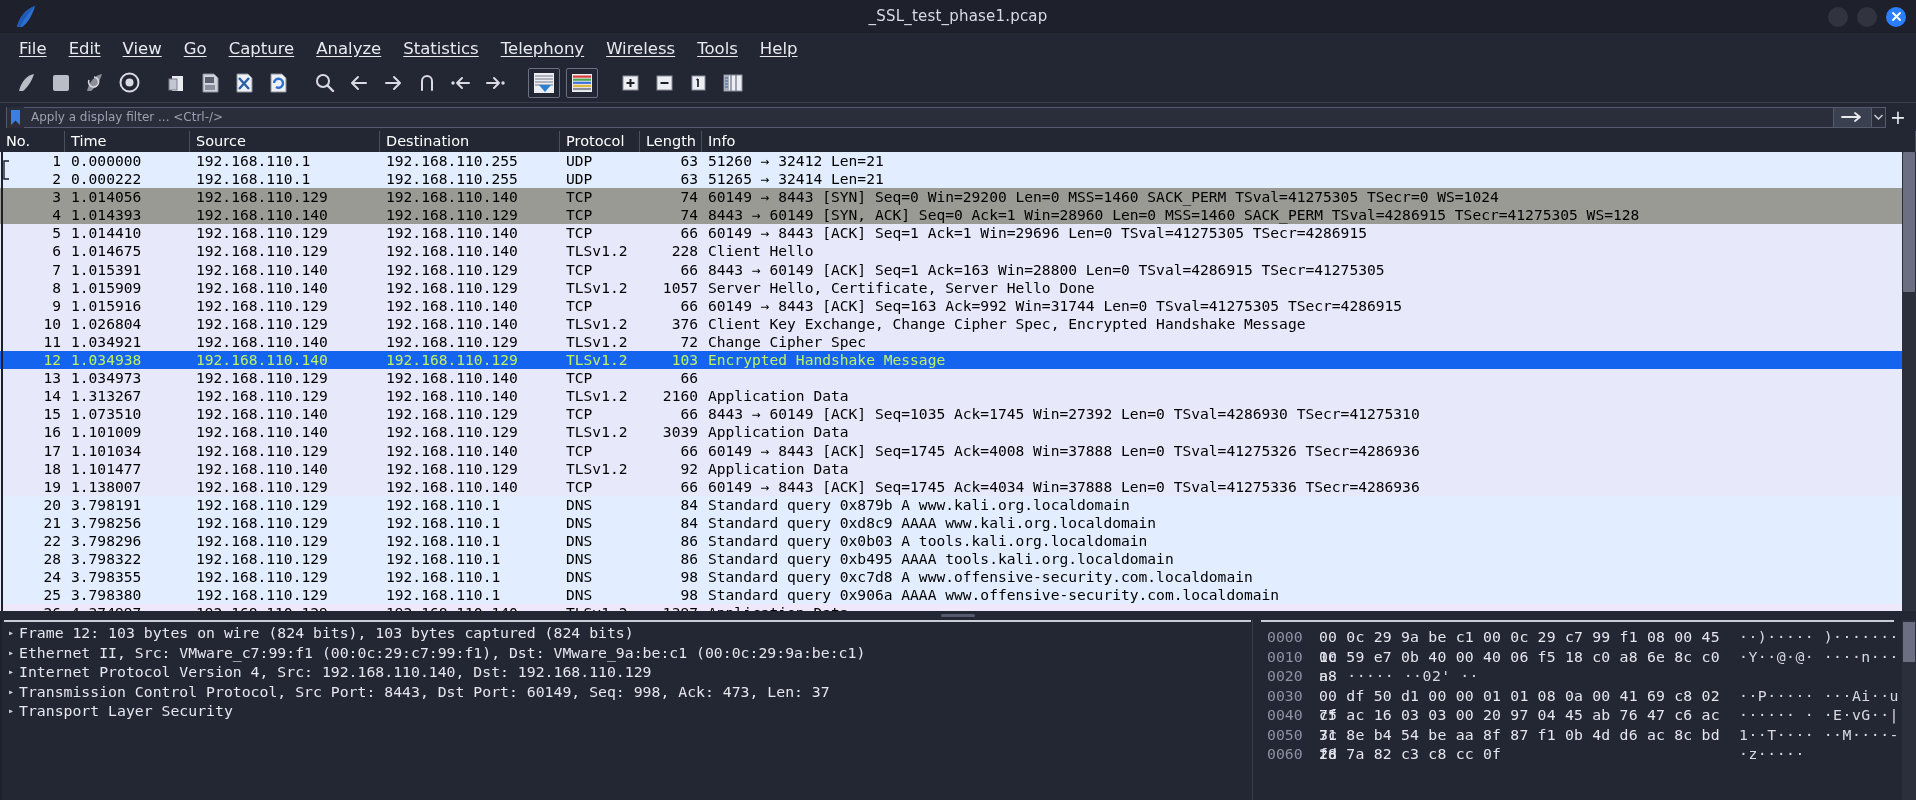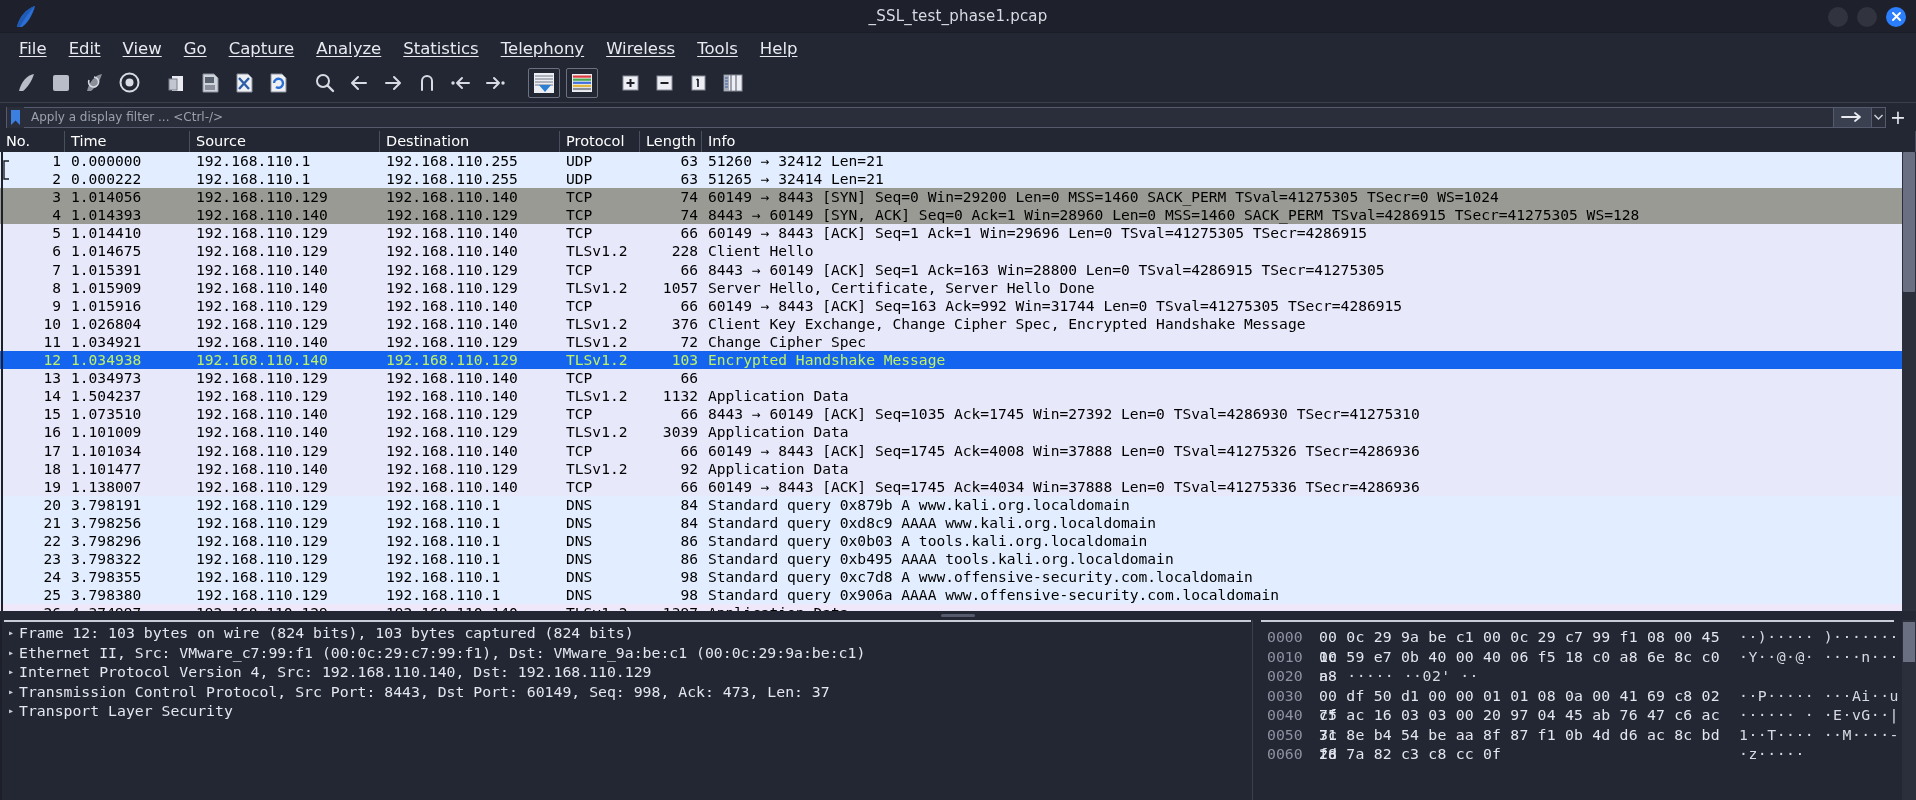--- a/index.html
+++ b/index.html
@@ -421,25 +421,25 @@
         <div class="prow bg-pale">
           <div class="c num" style="width: 65px;">13</div>
           <div class="c" style="width: 125px;">1.034973</div>
           <div class="c" style="width: 190px;">192.168.110.129</div>
           <div class="c" style="width: 180px;">192.168.110.140</div>
           <div class="c" style="width: 80px;">TCP</div>
           <div class="c len" style="width: 62px;">66</div>
         </div>
         <div class="prow bg-pale">
           <div class="c num" style="width: 65px;">14</div>
-          <div class="c" style="width: 125px;">1.504237</div>
-          <div class="c" style="width: 190px;">192.168.110.129</div>
-          <div class="c" style="width: 180px;">192.168.110.140</div>
-          <div class="c" style="width: 80px;">TLSv1.2</div>
-          <div class="c len" style="width: 62px;">1132</div>
+          <div class="c" style="width: 125px;">1.313267</div>
+          <div class="c" style="width: 190px;">192.168.110.129</div>
+          <div class="c" style="width: 180px;">192.168.110.140</div>
+          <div class="c" style="width: 80px;">TLSv1.2</div>
+          <div class="c len" style="width: 62px;">2160</div>
           <div class="c" style="flex: 1 1 0%;">Application Data</div>
         </div>
         <div class="prow bg-pale">
           <div class="c num" style="width: 65px;">15</div>
           <div class="c" style="width: 125px;">1.073510</div>
           <div class="c" style="width: 190px;">192.168.110.140</div>
           <div class="c" style="width: 180px;">192.168.110.129</div>
           <div class="c" style="width: 80px;">TCP</div>
           <div class="c len" style="width: 62px;">66</div>
           <div class="c" style="flex: 1 1 0%;">8443 → 60149 [ACK] Seq=1035 Ack=1745 Win=27392 Len=0 TSval=4286930 TSecr=41275310</div>
@@ -501,21 +501,21 @@
         <div class="prow bg-light">
           <div class="c num" style="width: 65px;">22</div>
           <div class="c" style="width: 125px;">3.798296</div>
           <div class="c" style="width: 190px;">192.168.110.129</div>
           <div class="c" style="width: 180px;">192.168.110.1</div>
           <div class="c" style="width: 80px;">DNS</div>
           <div class="c len" style="width: 62px;">86</div>
           <div class="c" style="flex: 1 1 0%;">Standard query 0x0b03 A tools.kali.org.localdomain</div>
         </div>
         <div class="prow bg-light">
-          <div class="c num" style="width: 65px;">23</div>
+          <div class="c num" style="width: 65px;">28</div>
           <div class="c" style="width: 125px;">3.798322</div>
           <div class="c" style="width: 190px;">192.168.110.129</div>
           <div class="c" style="width: 180px;">192.168.110.1</div>
           <div class="c" style="width: 80px;">DNS</div>
           <div class="c len" style="width: 62px;">86</div>
           <div class="c" style="flex: 1 1 0%;">Standard query 0xb495 AAAA tools.kali.org.localdomain</div>
         </div>
         <div class="prow bg-light">
           <div class="c num" style="width: 65px;">24</div>
           <div class="c" style="width: 125px;">3.798355</div>

